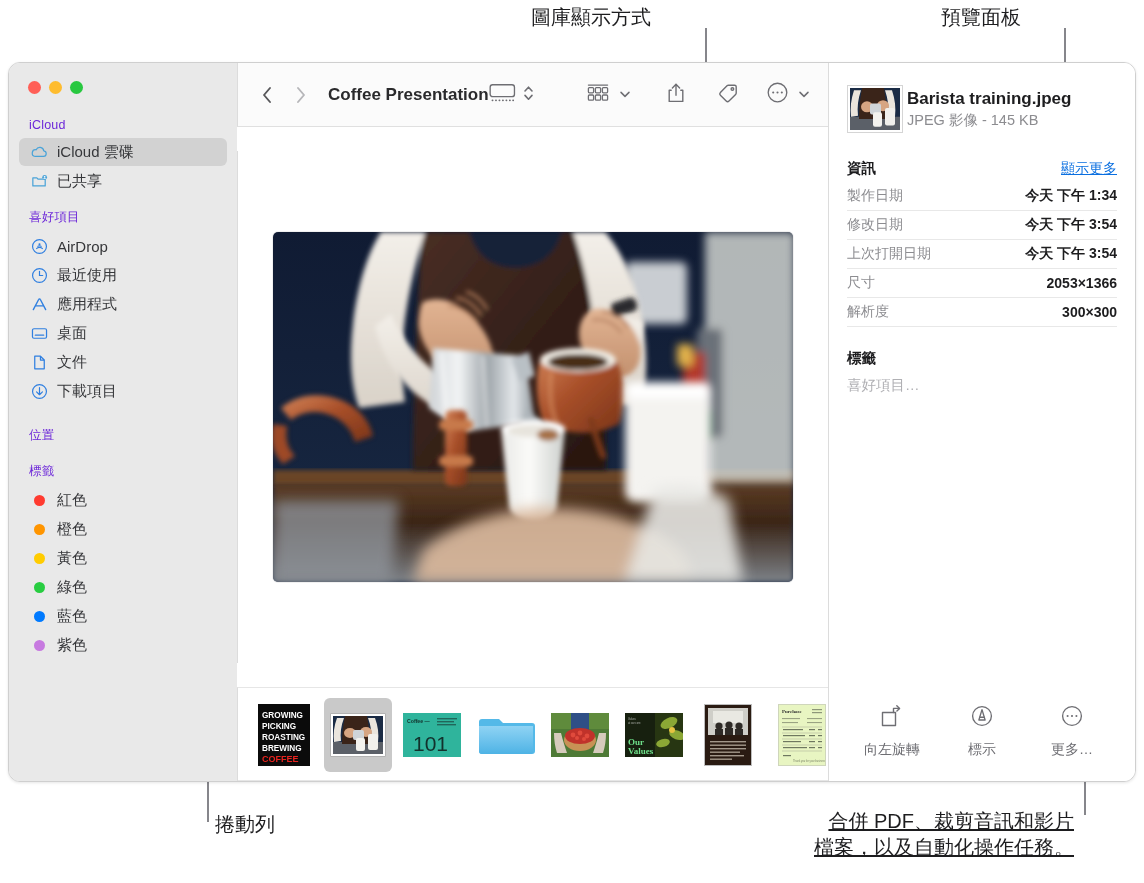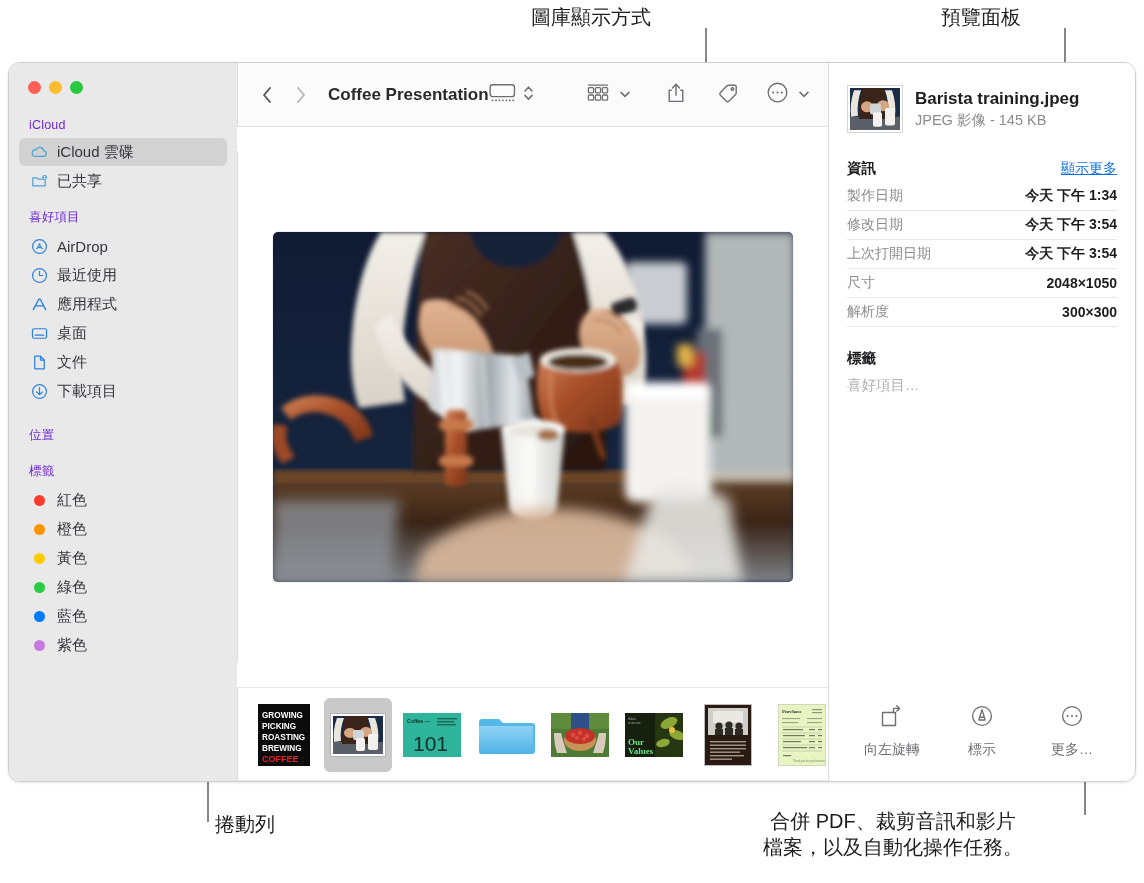--- a/index.html
+++ b/index.html
@@ -136,21 +136,21 @@
 
   
   .preview {
     width: 307px; flex: 0 0 307px;
     background: #ffffff;
     border-left: 1px solid #dcdcdc;
     display: flex; flex-direction: column;
     padding: 0 18px;
     position: relative;
   }
-  .pv-head { display: flex; align-items: center; gap: 12px; padding-top: 22px; }
+  .pv-head { display: flex; align-items: center; gap: 4px; padding-top: 22px; }
   .pv-thumb {
     width: 56px; height: 48px; flex: 0 0 56px;
     border: 1px solid #d5d5d5; background: #fff;
     padding: 2px; overflow: hidden;
   }
   .pv-thumb .inner { width: 100%; height: 100%; overflow: hidden; position: relative; }
   .pv-name { font-size: 17px; font-weight: bold; color: #1d1d1f; line-height: 1.25; }
   .pv-kind { font-size: 14.5px; color: #8c8c90; margin-top: 1px; }
 
   .pv-sec-head {
@@ -187,21 +187,21 @@
   <div class="callout-label" style="left:531px; top:4px;">圖庫顯示方式</div>
   <div class="callout-line" style="left:705px; top:28px; width:1.6px; height:58px;"></div>
 
   <div class="callout-label" style="left:941px; top:4px;">預覽面板</div>
   <div class="callout-line" style="left:1064px; top:28px; width:1.6px; height:94px;"></div>
 
   <div class="callout-label" style="left:215px; top:811px;">捲動列</div>
   <div class="callout-line" style="left:207px; top:738px; width:1.6px; height:84px;"></div>
   <div class="callout-line" style="left:207px; top:738px; width:36px; height:1.6px;"></div>
 
-  <div class="callout-label" style="left:712px; top:808px; text-align:center; width:362px;">合併 PDF、裁剪音訊和影片
+  <div class="callout-label" style="left:712px; top:808px; text-align:right; width:362px;text-decoration:underline;">合併 PDF、裁剪音訊和影片
 檔案，以及自動化操作任務。</div>
   <div class="callout-line" style="left:1084px; top:775px; width:1.6px; height:40px;"></div>
 
   <div class="window">
 
     <div class="sidebar">
 
       <div class="traffic">
         <div class="light red"></div>
         <div class="light yellow"></div>
@@ -800,21 +800,21 @@
       <div class="pv-row">
         <span class="pv-key">修改日期</span>
         <span class="pv-val">今天 下午 3:54</span>
       </div>
       <div class="pv-row">
         <span class="pv-key">上次打開日期</span>
         <span class="pv-val">今天 下午 3:54</span>
       </div>
       <div class="pv-row">
         <span class="pv-key">尺寸</span>
-        <span class="pv-val">2048×1050</span>
+        <span class="pv-val">2053×1366</span>
       </div>
       <div class="pv-row">
         <span class="pv-key">解析度</span>
         <span class="pv-val">300×300</span>
       </div>
 
       <div class="pv-tags-title">標籤</div>
       <div class="pv-tags-ph">喜好項目…</div>
 
       <div class="pv-actions">

